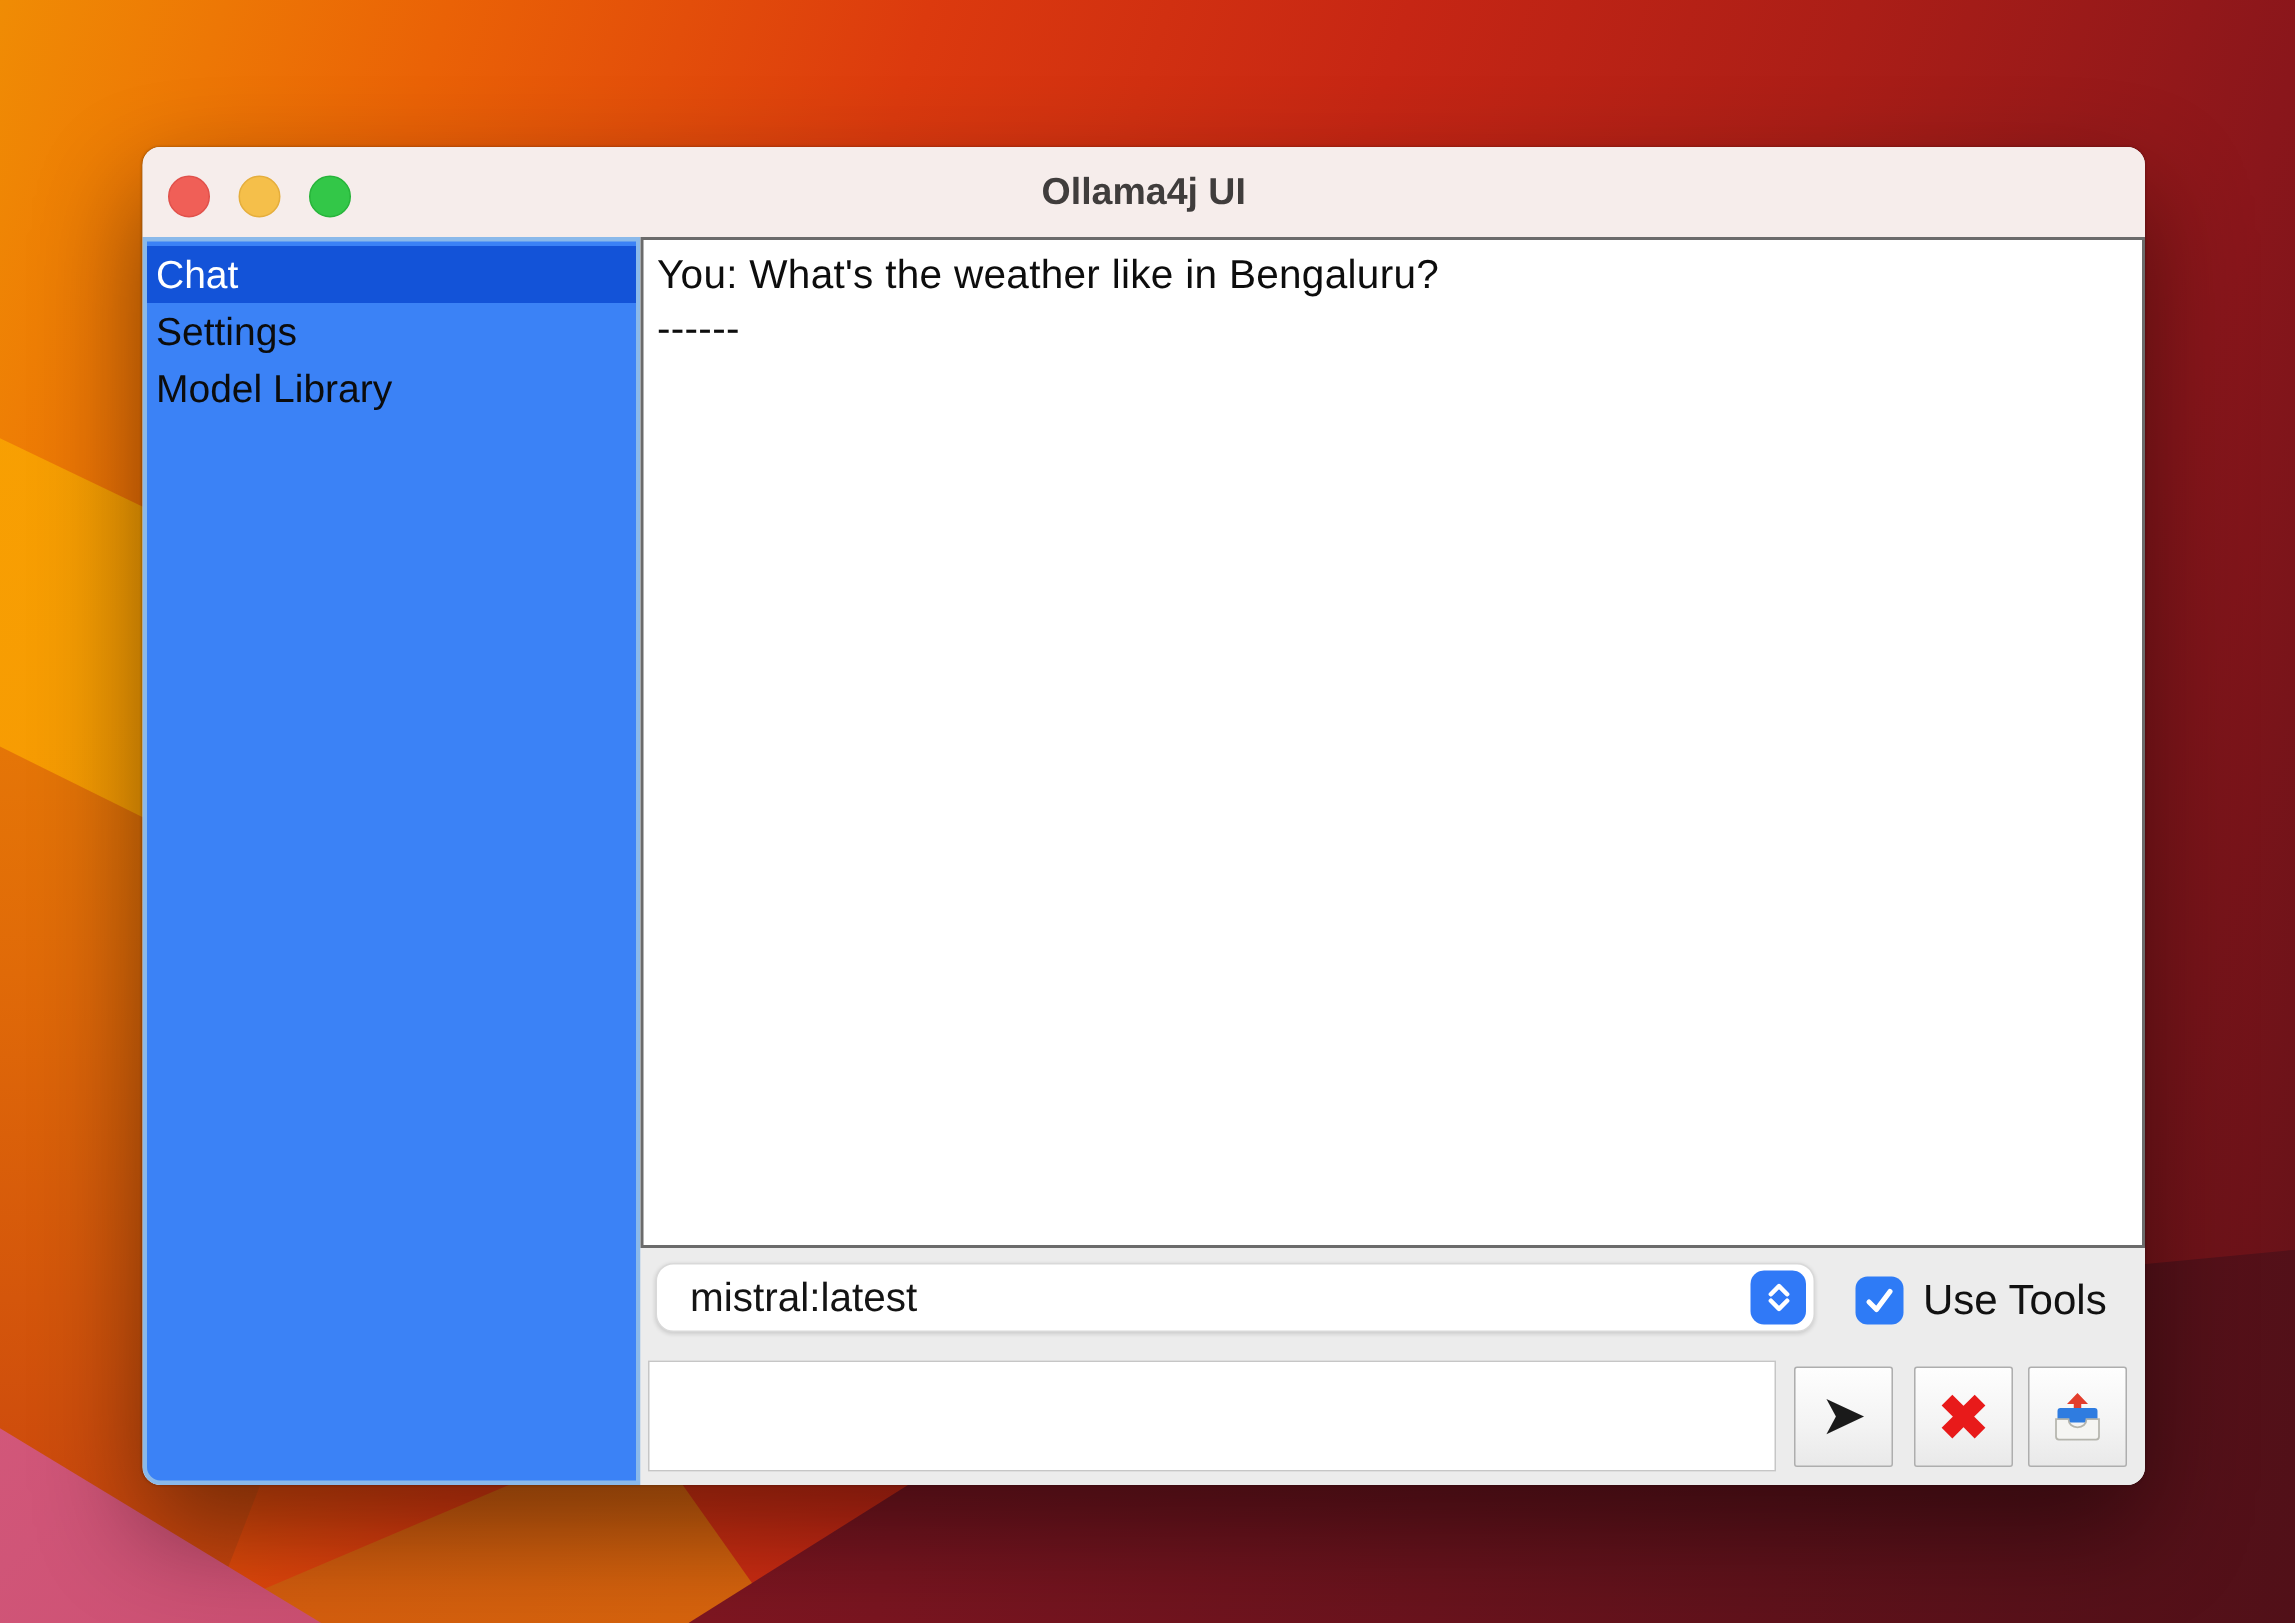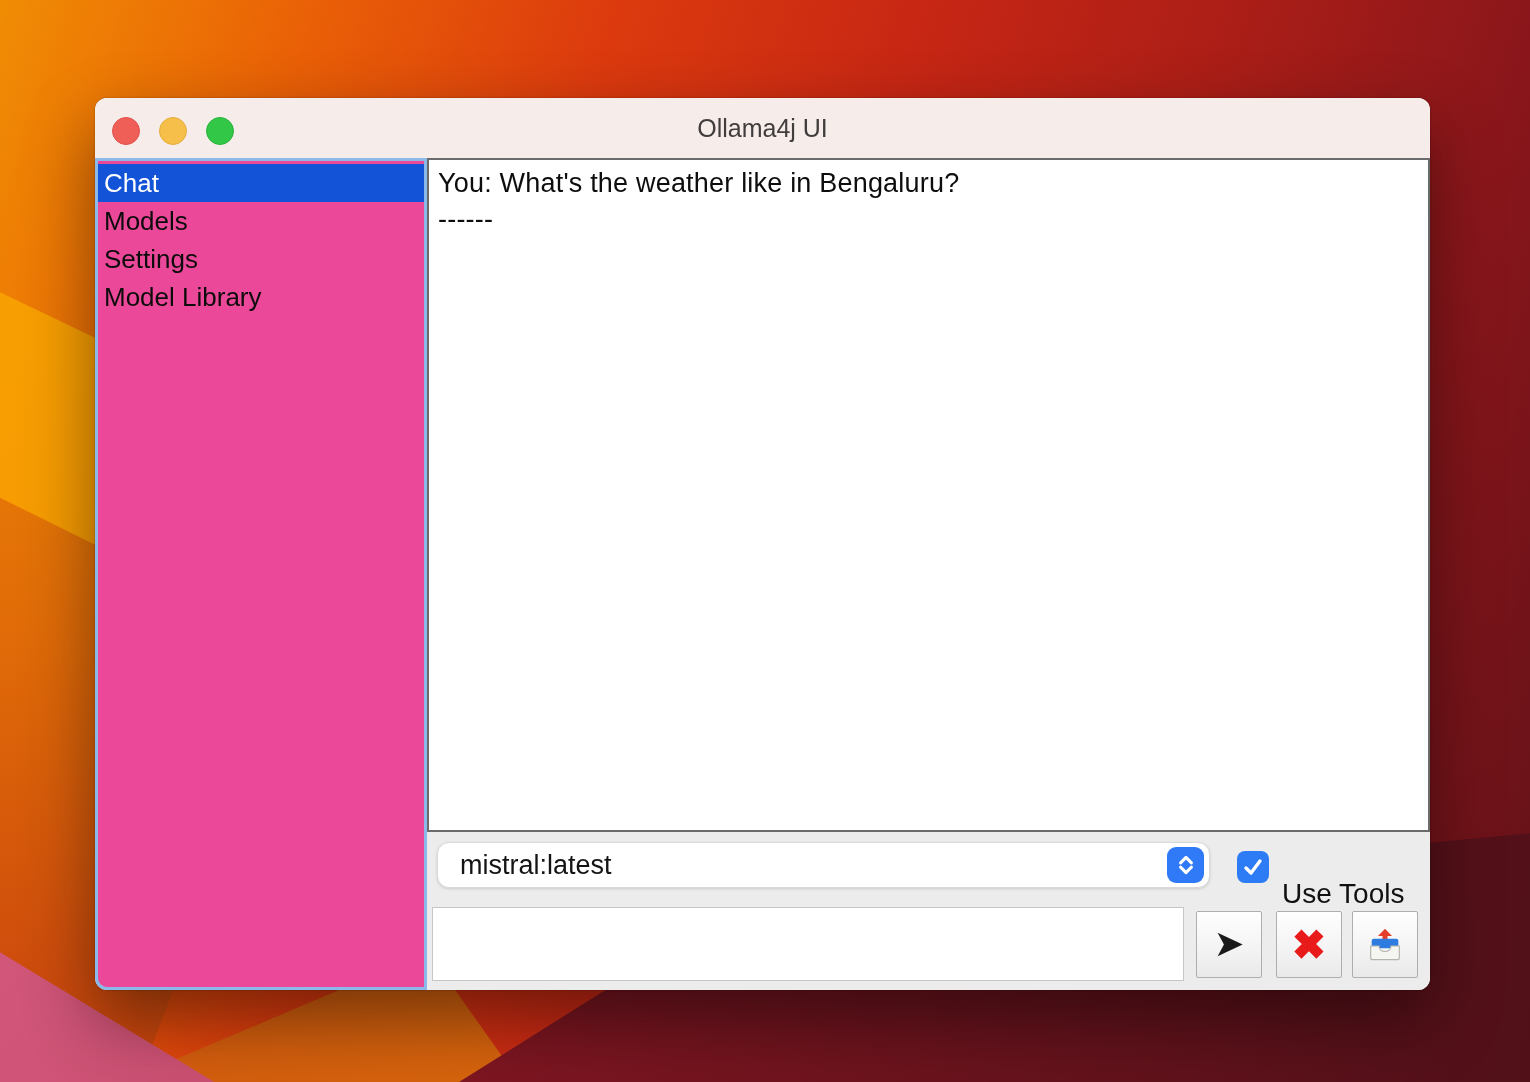--- a/index.html
+++ b/index.html
@@ -22,24 +22,24 @@
     background:#ececec;border-radius:12px;overflow:hidden;
     box-shadow:0 30px 70px rgba(0,0,0,.45),0 0 2px rgba(0,0,0,.35);}
 
   .titlebar{position:absolute;left:0;top:0;width:100%;height:60px;background:#f6edeb;}
   .lights{position:absolute;left:17px;top:19px;display:flex;gap:19px;}
   .light{width:26px;height:26px;border-radius:50%;}
   .light.red{background:#f05f57;border:1px solid #e0514b;}
   .light.yellow{background:#f5bf4a;border:1px solid #e5ae3c;}
   .light.green{background:#33c748;border:1px solid #27b43a;}
   .title{position:absolute;left:0;top:0;width:100%;height:60px;line-height:60px;
-    text-align:center;font-size:25px;font-weight:normal;color:#403d3c;}
+    text-align:center;font-size:25px;font-weight:bold;color:#403d3c;}
 
   .sidebar{position:absolute;left:0;top:60px;width:332px;height:832px;
-    background:#ec4899;border:3px solid #8ab9ea;box-sizing:border-box;
+    background:#3b82f6;border:3px solid #8ab9ea;box-sizing:border-box;
     border-bottom-left-radius:12px;padding-top:3px;}
   .side-item{height:38px;line-height:38px;font-size:26px;color:#0c0c0c;
     padding-left:6px;white-space:nowrap;overflow:hidden;}
   .side-item.selected{background:#1353d8;color:#fff;}
 
   .main{position:absolute;left:332px;top:60px;width:1003px;height:832px;}
   .chatbox{position:absolute;left:0;top:0;width:1003px;height:674px;background:#fff;
     border:2px solid #6b6b6b;box-sizing:border-box;padding:5px 16px 0 9px;}
   .chat-line{font-size:27px;line-height:36px;color:#0d0d0d;letter-spacing:.2px;white-space:pre;}
 
@@ -48,21 +48,21 @@
     border:1px solid #d9d9d9;border-radius:12px;box-sizing:border-box;
     box-shadow:0 1px 3px rgba(0,0,0,.14);cursor:default;}
   .model-select .value{position:absolute;left:22px;top:0;height:44px;line-height:44px;
     font-size:27px;color:#141414;}
   .stepper{position:absolute;right:5px;top:4px;width:37px;height:36px;border-radius:9px;
     background:#3079f7;display:flex;align-items:center;justify-content:center;}
 
   .checkbox{position:absolute;left:810px;top:19px;width:32px;height:32px;border-radius:8px;
     background:#2e7bf6;display:flex;align-items:center;justify-content:center;}
   .use-tools-label{position:absolute;left:855px;top:13px;height:44px;line-height:44px;
-    font-size:28px;color:#111;margin-top:27px;}
+    font-size:28px;color:#111;}
 
   .msg-input{position:absolute;left:5px;top:75px;width:752px;height:74px;background:#fff;
     border:1px solid #c6c6c6;box-sizing:border-box;font-size:27px;padding:0 12px;
     font-family:"Liberation Sans",sans-serif;outline:none;}
 
   .fbtn{position:absolute;top:79px;width:66px;height:67px;box-sizing:border-box;
     border:1px solid #aeaeae;border-radius:2px;
     background:linear-gradient(180deg,#fefefe 0%,#f3f3f3 60%,#e9e9e9 100%);
     display:flex;align-items:center;justify-content:center;cursor:pointer;}
   .fbtn.send{left:769px;}
@@ -88,21 +88,20 @@
     <div class="lights">
       <div class="light red"></div>
       <div class="light yellow"></div>
       <div class="light green"></div>
     </div>
     <div class="title">Ollama4j UI</div>
   </div>
 
   <div class="sidebar">
     <div class="side-item selected">Chat</div>
-    <div class="side-item">Models</div>
     <div class="side-item">Settings</div>
     <div class="side-item">Model Library</div>
   </div>
 
   <div class="main">
 
     <div class="chatbox">
       <div class="chat-line">You: What's the weather like in Bengaluru?</div>
       <div class="chat-line">------</div>
     </div>

